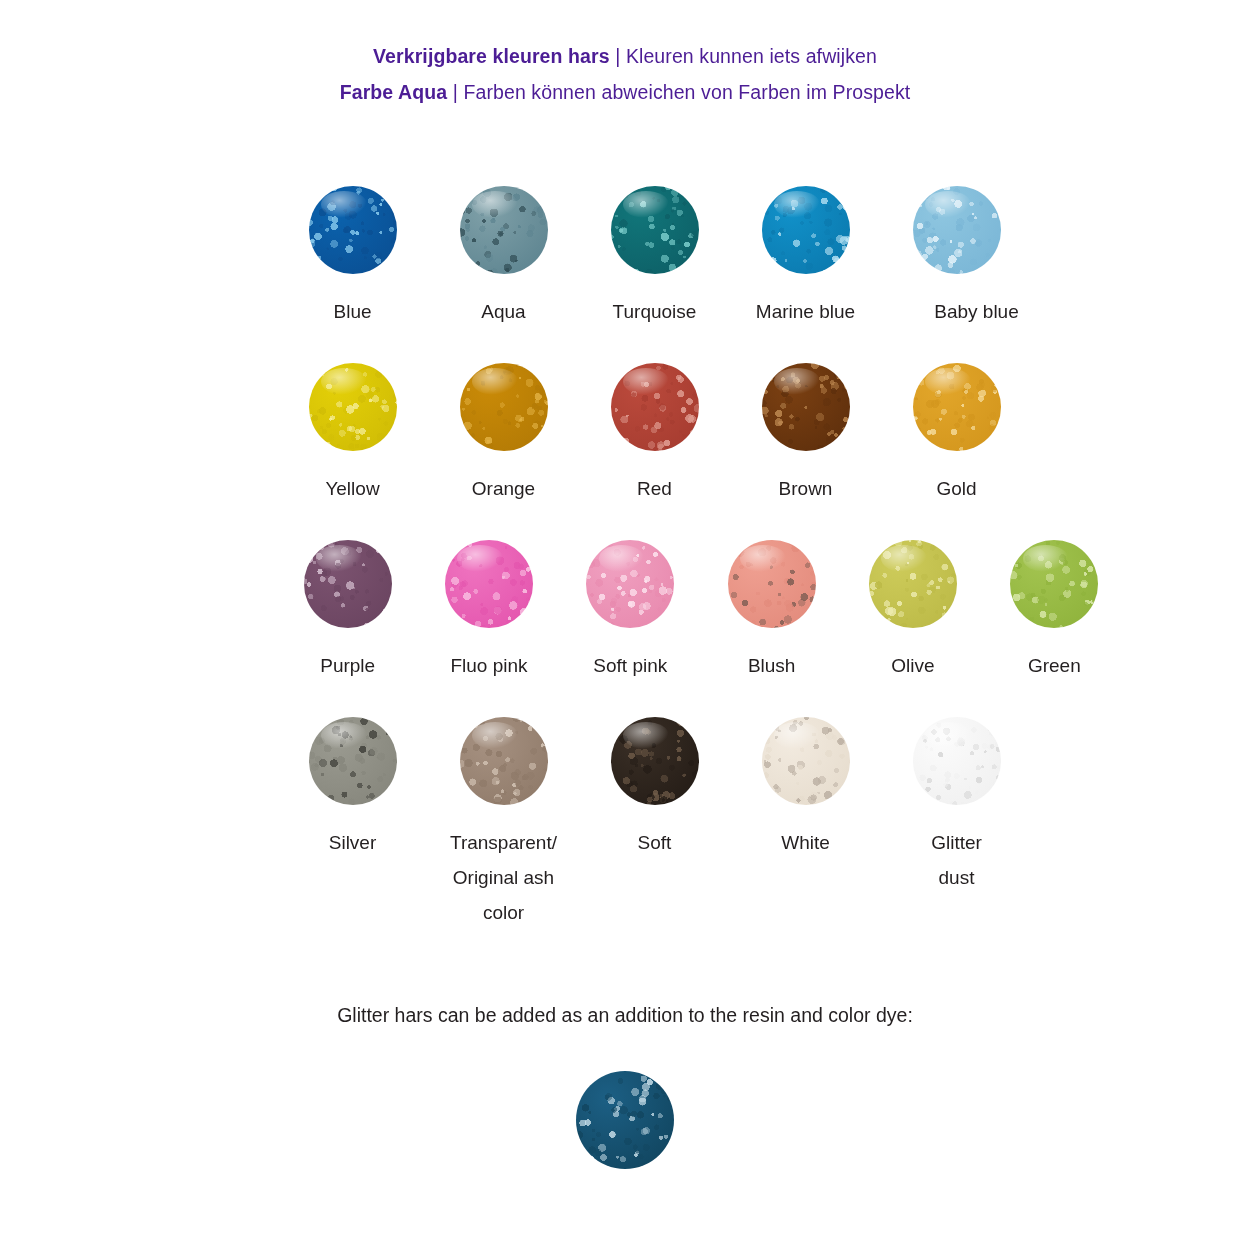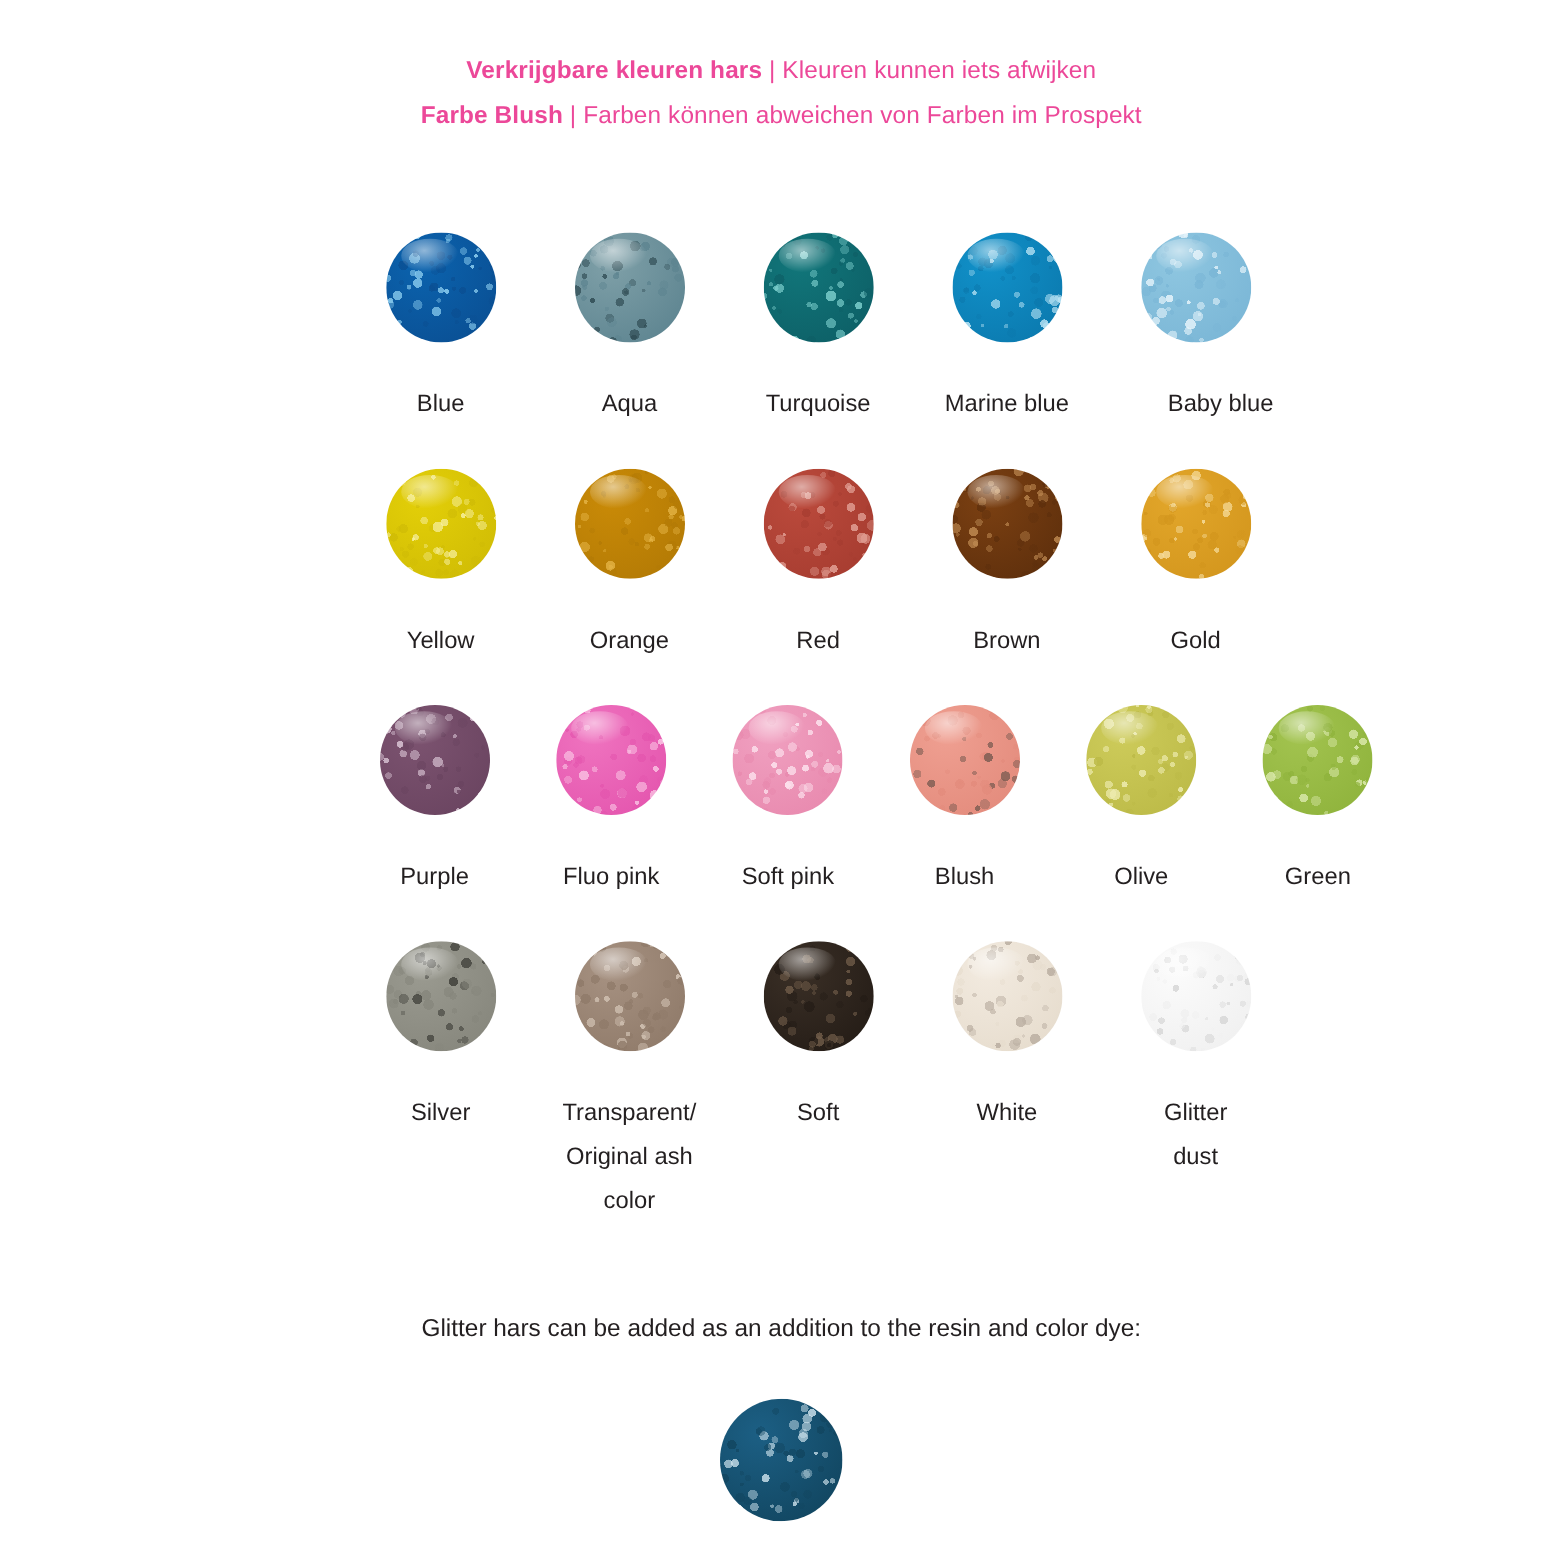--- a/index.html
+++ b/index.html
@@ -18,21 +18,21 @@
 
   
   .heading {
     padding-top: 38px;
     text-align: center;
   }
   .heading-line {
     font-size: 19.5px;
     line-height: 36px;
     letter-spacing: .1px;
-    color: #ec4899;
+    color: #4c1d95;
     white-space: pre;
   }
   .heading-line .bold {
     font-weight: bold;
   }
   .heading-line .sep {
     font-weight: normal;
   }
 
   
@@ -48,21 +48,20 @@
     align-items: flex-start;
     margin-left: 152px;
   }
   .row-1 { margin-bottom: 0px; }
 
   .cell {
     width: 151px;
     display: flex;
     flex-direction: column;
     align-items: center;
-    gap: 12px;
   }
 
   .dot-wrap {
     height: 96px;
     display: flex;
     align-items: center;
     justify-content: center;
   }
   .dot {
     width: 88px;
@@ -111,21 +110,21 @@
     border-radius: 50%;
     position: relative;
     overflow: hidden;
   }
 </style>
 </head>
 <body>
 
 <div class="heading">
   <div class="heading-line"><span class="bold">Verkrijgbare kleuren hars</span><span class="sep"> | Kleuren kunnen iets afwijken</span></div>
-  <div class="heading-line"><span class="bold">Farbe Blush</span><span class="sep"> | Farben können abweichen von Farben im Prospekt</span></div>
+  <div class="heading-line"><span class="bold">Farbe Aqua</span><span class="sep"> | Farben können abweichen von Farben im Prospekt</span></div>
 </div>
 
 <div class="grid" id="grid">
     <div class="row row-1">
       <div class="cell">
         <div class="dot-wrap">
           <div class="dot" style="background: radial-gradient(2.1px at 83.6% 16%, rgba(143, 209, 242, 0.67) 0px, rgba(143, 209, 242, 0.67) 70%, rgba(0, 0, 0, 0) 72%), radial-gradient(3.4px at 49.6% 52.6%, rgba(143, 209, 242, 0.73) 0px, rgba(143, 209, 242, 0.73) 70%, rgba(0, 0, 0, 0) 72%), radial-gradient(5.9px at 27.6% 1.2%, rgba(143, 209, 242, 0.77) 0px, rgba(143, 209, 242, 0.77) 70%, rgba(0, 0, 0, 0) 72%), radial-gradient(4.4px at 0.9% 41.6%, rgba(143, 209, 242, 0.61) 0px, rgba(143, 209, 242, 0.61) 70%, rgba(0, 0, 0, 0) 72%), radial-gradient(5.7px at 49.8% 32.5%, rgba(10, 79, 147, 0.53) 0px, rgba(10, 79, 147, 0.53) 70%, rgba(0, 0, 0, 0) 72%), radial-gradient(6px at 99.9% 41.3%, rgba(10, 79, 147, 0.65) 0px, rgba(10, 79, 147, 0.65) 70%, rgba(0, 0, 0, 0) 72%), radial-gradient(3.6px at 26.9% 19.2%, rgba(10, 79, 147, 0.53) 0px, rgba(10, 79, 147, 0.53) 70%, rgba(0, 0, 0, 0) 72%), radial-gradient(3.4px at 0.8% 82.8%, rgba(143, 209, 242, 0.54) 0px, rgba(143, 209, 242, 0.54) 70%, rgba(0, 0, 0, 0) 72%), radial-gradient(3px at 4% 62.1%, rgba(143, 209, 242, 0.79) 0px, rgba(143, 209, 242, 0.79) 70%, rgba(0, 0, 0, 0) 72%), radial-gradient(3.8px at 93.9% 49.4%, rgba(143, 209, 242, 0.58) 0px, rgba(143, 209, 242, 0.58) 70%, rgba(0, 0, 0, 0) 72%), radial-gradient(4.5px at 73.9% 25.6%, rgba(143, 209, 242, 0.52) 0px, rgba(143, 209, 242, 0.52) 70%, rgba(0, 0, 0, 0) 72%), radial-gradient(2.7px at 5.7% 85%, rgba(10, 79, 147, 0.44) 0px, rgba(10, 79, 147, 0.44) 70%, rgba(0, 0, 0, 0) 72%), radial-gradient(1.9px at 85.3% 32.6%, rgba(10, 79, 147, 0.83) 0px, rgba(10, 79, 147, 0.83) 70%, rgba(0, 0, 0, 0) 72%), radial-gradient(5.3px at 98.2% 20%, rgba(143, 209, 242, 0.47) 0px, rgba(143, 209, 242, 0.47) 70%, rgba(0, 0, 0, 0) 72%), radial-gradient(5.5px at 63.6% 73.4%, rgba(10, 79, 147, 0.79) 0px, rgba(10, 79, 147, 0.79) 70%, rgba(0, 0, 0, 0) 72%), radial-gradient(2.4px at 61.6% 51%, rgba(10, 79, 147, 0.7) 0px, rgba(10, 79, 147, 0.7) 70%, rgba(0, 0, 0, 0) 72%), radial-gradient(2.6px at 56% 7.6%, rgba(143, 209, 242, 0.45) 0px, rgba(143, 209, 242, 0.45) 70%, rgba(0, 0, 0, 0) 72%), radial-gradient(5.4px at 28.6% 65.8%, rgba(143, 209, 242, 0.45) 0px, rgba(143, 209, 242, 0.45) 70%, rgba(0, 0, 0, 0) 72%), radial-gradient(2.2px at 78.2% 31%, rgba(143, 209, 242, 0.82) 0px, rgba(143, 209, 242, 0.82) 70%, rgba(0, 0, 0, 0) 72%), radial-gradient(5.2px at 2.9% 65.3%, rgba(143, 209, 242, 0.39) 0px, rgba(143, 209, 242, 0.39) 70%, rgba(0, 0, 0, 0) 72%), radial-gradient(4.2px at 70.3% 16.9%, rgba(143, 209, 242, 0.42) 0px, rgba(143, 209, 242, 0.42) 70%, rgba(0, 0, 0, 0) 72%), radial-gradient(2.9px at 14.1% 45.4%, rgba(10, 79, 147, 0.41) 0px, rgba(10, 79, 147, 0.41) 70%, rgba(0, 0, 0, 0) 72%), radial-gradient(5.2px at 28.6% 46%, rgba(143, 209, 242, 0.77) 0px, rgba(143, 209, 242, 0.77) 70%, rgba(0, 0, 0, 0) 72%), radial-gradient(4.7px at 29.5% 38.3%, rgba(143, 209, 242, 0.75) 0px, rgba(143, 209, 242, 0.75) 70%, rgba(0, 0, 0, 0) 72%), radial-gradient(5.3px at 10.2% 57.2%, rgba(143, 209, 242, 0.75) 0px, rgba(143, 209, 242, 0.75) 70%, rgba(0, 0, 0, 0) 72%), radial-gradient(2.5px at 47.6% 61.8%, rgba(143, 209, 242, 0.39) 0px, rgba(143, 209, 242, 0.39) 70%, rgba(0, 0, 0, 0) 72%), radial-gradient(3.6px at 41.4% 50.8%, rgba(10, 79, 147, 0.73) 0px, rgba(10, 79, 147, 0.73) 70%, rgba(0, 0, 0, 0) 72%), radial-gradient(4.9px at 49.8% 21.2%, rgba(10, 79, 147, 0.6) 0px, rgba(10, 79, 147, 0.6) 70%, rgba(0, 0, 0, 0) 72%), radial-gradient(2.1px at 81.7% 53.1%, rgba(143, 209, 242, 0.73) 0px, rgba(143, 209, 242, 0.73) 70%, rgba(0, 0, 0, 0) 72%), radial-gradient(4.9px at 43.5% 49.5%, rgba(10, 79, 147, 0.77) 0px, rgba(10, 79, 147, 0.77) 70%, rgba(0, 0, 0, 0) 72%), radial-gradient(5.4px at 45.6% 71.7%, rgba(143, 209, 242, 0.71) 0px, rgba(143, 209, 242, 0.71) 70%, rgba(0, 0, 0, 0) 72%), radial-gradient(2.1px at 21.5% 71.5%, rgba(10, 79, 147, 0.41) 0px, rgba(10, 79, 147, 0.41) 70%, rgba(0, 0, 0, 0) 72%), radial-gradient(3px at 74.4% 80.2%, rgba(143, 209, 242, 0.45) 0px, rgba(143, 209, 242, 0.45) 70%, rgba(0, 0, 0, 0) 72%), radial-gradient(2.1px at 95.3% 29.9%, rgba(10, 79, 147, 0.81) 0px, rgba(10, 79, 147, 0.81) 70%, rgba(0, 0, 0, 0) 72%), radial-gradient(4.4px at 4.3% 22.5%, rgba(10, 79, 147, 0.5) 0px, rgba(10, 79, 147, 0.5) 70%, rgba(0, 0, 0, 0) 72%), radial-gradient(5.3px at 78.9% 78.9%, rgba(10, 79, 147, 0.38) 0px, rgba(10, 79, 147, 0.38) 70%, rgba(0, 0, 0, 0) 72%), radial-gradient(5.9px at 8.9% 8.2%, rgba(143, 209, 242, 0.63) 0px, rgba(143, 209, 242, 0.63) 70%, rgba(0, 0, 0, 0) 72%), radial-gradient(2.7px at 41.3% 28.1%, rgba(10, 79, 147, 0.5) 0px, rgba(10, 79, 147, 0.5) 70%, rgba(0, 0, 0, 0) 72%), radial-gradient(5.3px at 98.6% 33.2%, rgba(10, 79, 147, 0.67) 0px, rgba(10, 79, 147, 0.67) 70%, rgba(0, 0, 0, 0) 72%), radial-gradient(4.8px at 77.3% 92.9%, rgba(10, 79, 147, 0.58) 0px, rgba(10, 79, 147, 0.58) 70%, rgba(0, 0, 0, 0) 72%), radial-gradient(4px at 69.4% 52.7%, rgba(10, 79, 147, 0.82) 0px, rgba(10, 79, 147, 0.82) 70%, rgba(0, 0, 0, 0) 72%), radial-gradient(2.9px at 57.9% 22.5%, rgba(10, 79, 147, 0.76) 0px, rgba(10, 79, 147, 0.76) 70%, rgba(0, 0, 0, 0) 72%), radial-gradient(2.3px at 63.9% 81.4%, rgba(10, 79, 147, 0.62) 0px, rgba(10, 79, 147, 0.62) 70%, rgba(0, 0, 0, 0) 72%), radial-gradient(2.6px at 60.8% 42.4%, rgba(10, 79, 147, 0.68) 0px, rgba(10, 79, 147, 0.68) 70%, rgba(0, 0, 0, 0) 72%), radial-gradient(4px at 57% 4.9%, rgba(143, 209, 242, 0.44) 0px, rgba(143, 209, 242, 0.44) 70%, rgba(0, 0, 0, 0) 72%), radial-gradient(3.7px at 24.2% 36.7%, rgba(143, 209, 242, 0.57) 0px, rgba(143, 209, 242, 0.57) 70%, rgba(0, 0, 0, 0) 72%), radial-gradient(2.5px at 12.1% 81.4%, rgba(143, 209, 242, 0.62) 0px, rgba(143, 209, 242, 0.62) 70%, rgba(0, 0, 0, 0) 72%), radial-gradient(5.5px at 97.4% 62.3%, rgba(10, 79, 147, 0.66) 0px, rgba(10, 79, 147, 0.66) 70%, rgba(0, 0, 0, 0) 72%), radial-gradient(5.5px at 15.5% 29.9%, rgba(10, 79, 147, 0.79) 0px, rgba(10, 79, 147, 0.79) 70%, rgba(0, 0, 0, 0) 72%), radial-gradient(2px at 81.5% 21.2%, rgba(143, 209, 242, 0.85) 0px, rgba(143, 209, 242, 0.85) 70%, rgba(0, 0, 0, 0) 72%), radial-gradient(2.8px at 20.7% 49.6%, rgba(143, 209, 242, 0.6) 0px, rgba(143, 209, 242, 0.6) 70%, rgba(0, 0, 0, 0) 72%), radial-gradient(6px at 25.7% 23.4%, rgba(143, 209, 242, 0.58) 0px, rgba(143, 209, 242, 0.58) 70%, rgba(0, 0, 0, 0) 72%), radial-gradient(5.7px at 91.2% 98.8%, rgba(143, 209, 242, 0.61) 0px, rgba(143, 209, 242, 0.61) 70%, rgba(0, 0, 0, 0) 72%), radial-gradient(5px at 44.6% 34.4%, rgba(10, 79, 147, 0.36) 0px, rgba(10, 79, 147, 0.36) 70%, rgba(0, 0, 0, 0) 72%), radial-gradient(4.1px at 78.6% 85.1%, rgba(143, 209, 242, 0.62) 0px, rgba(143, 209, 242, 0.62) 70%, rgba(0, 0, 0, 0) 72%), radial-gradient(3.3px at 35.8% 83%, rgba(10, 79, 147, 0.6) 0px, rgba(10, 79, 147, 0.6) 70%, rgba(0, 0, 0, 0) 72%), radial-gradient(2.7px at 54.9% 53.5%, rgba(143, 209, 242, 0.84) 0px, rgba(143, 209, 242, 0.84) 70%, rgba(0, 0, 0, 0) 72%), radial-gradient(1.8px at 85.7% 32.6%, rgba(10, 79, 147, 0.39) 0px, rgba(10, 79, 147, 0.39) 70%, rgba(0, 0, 0, 0) 72%), radial-gradient(circle at 32% 28%, rgb(11, 99, 174) 0%, rgb(10, 79, 147) 88%);">
             <div class="gloss"></div>
           </div>
         </div>

